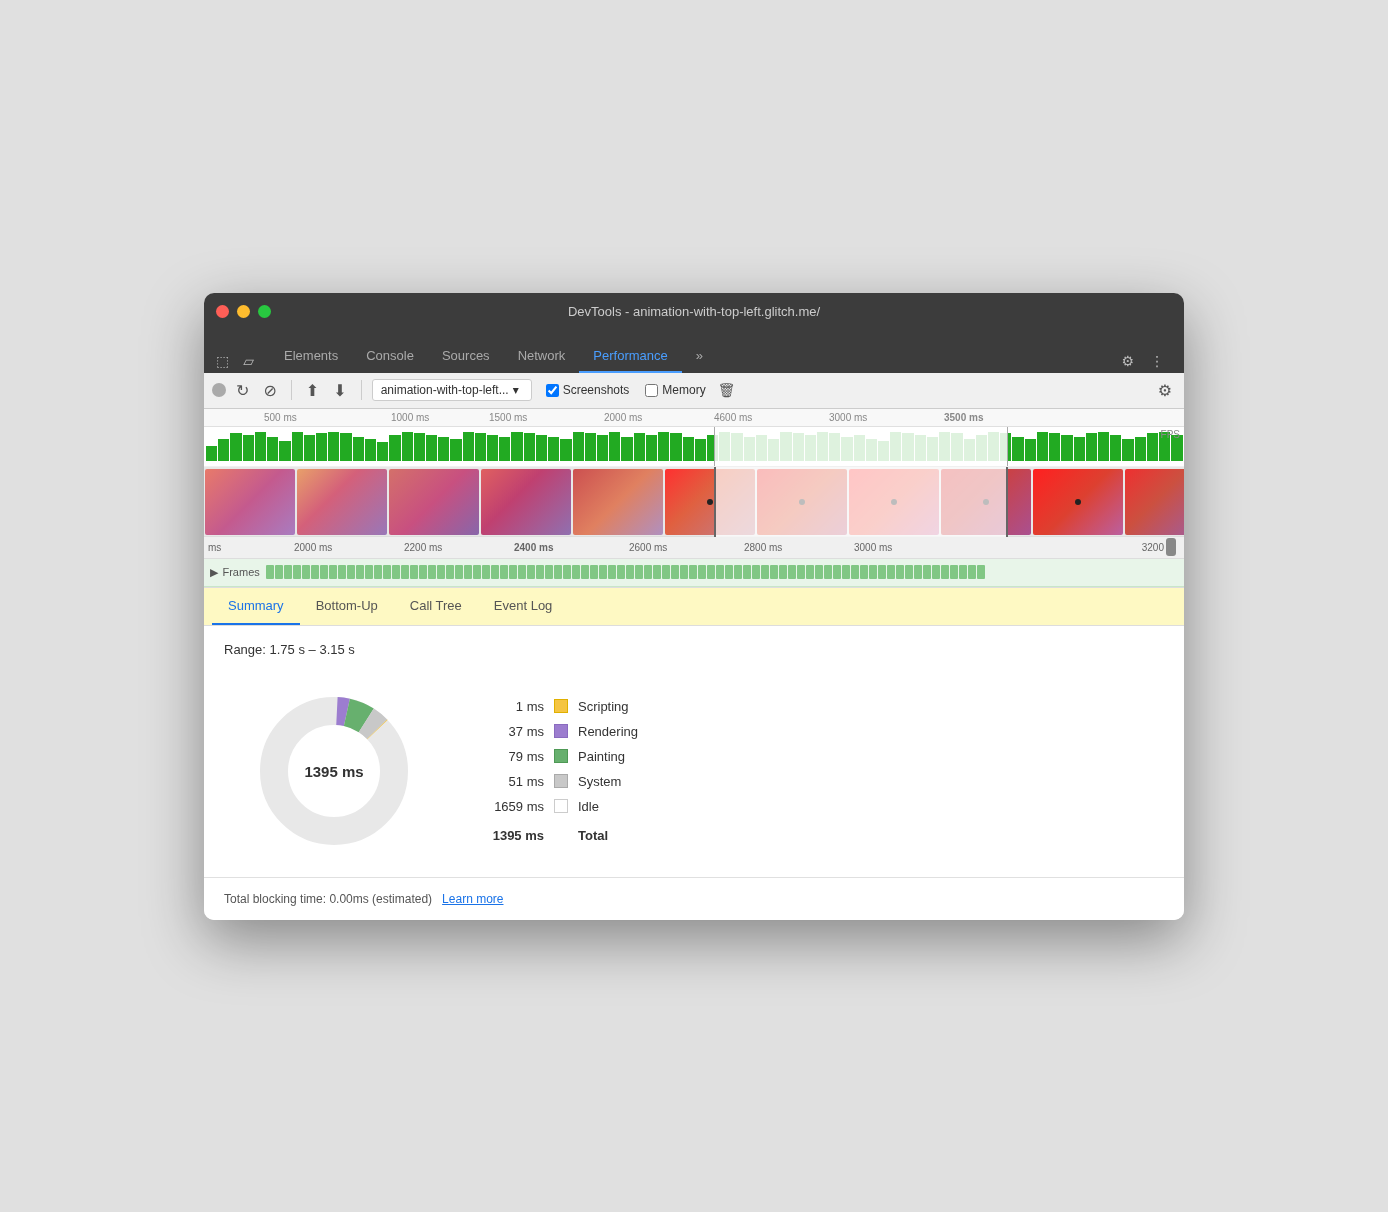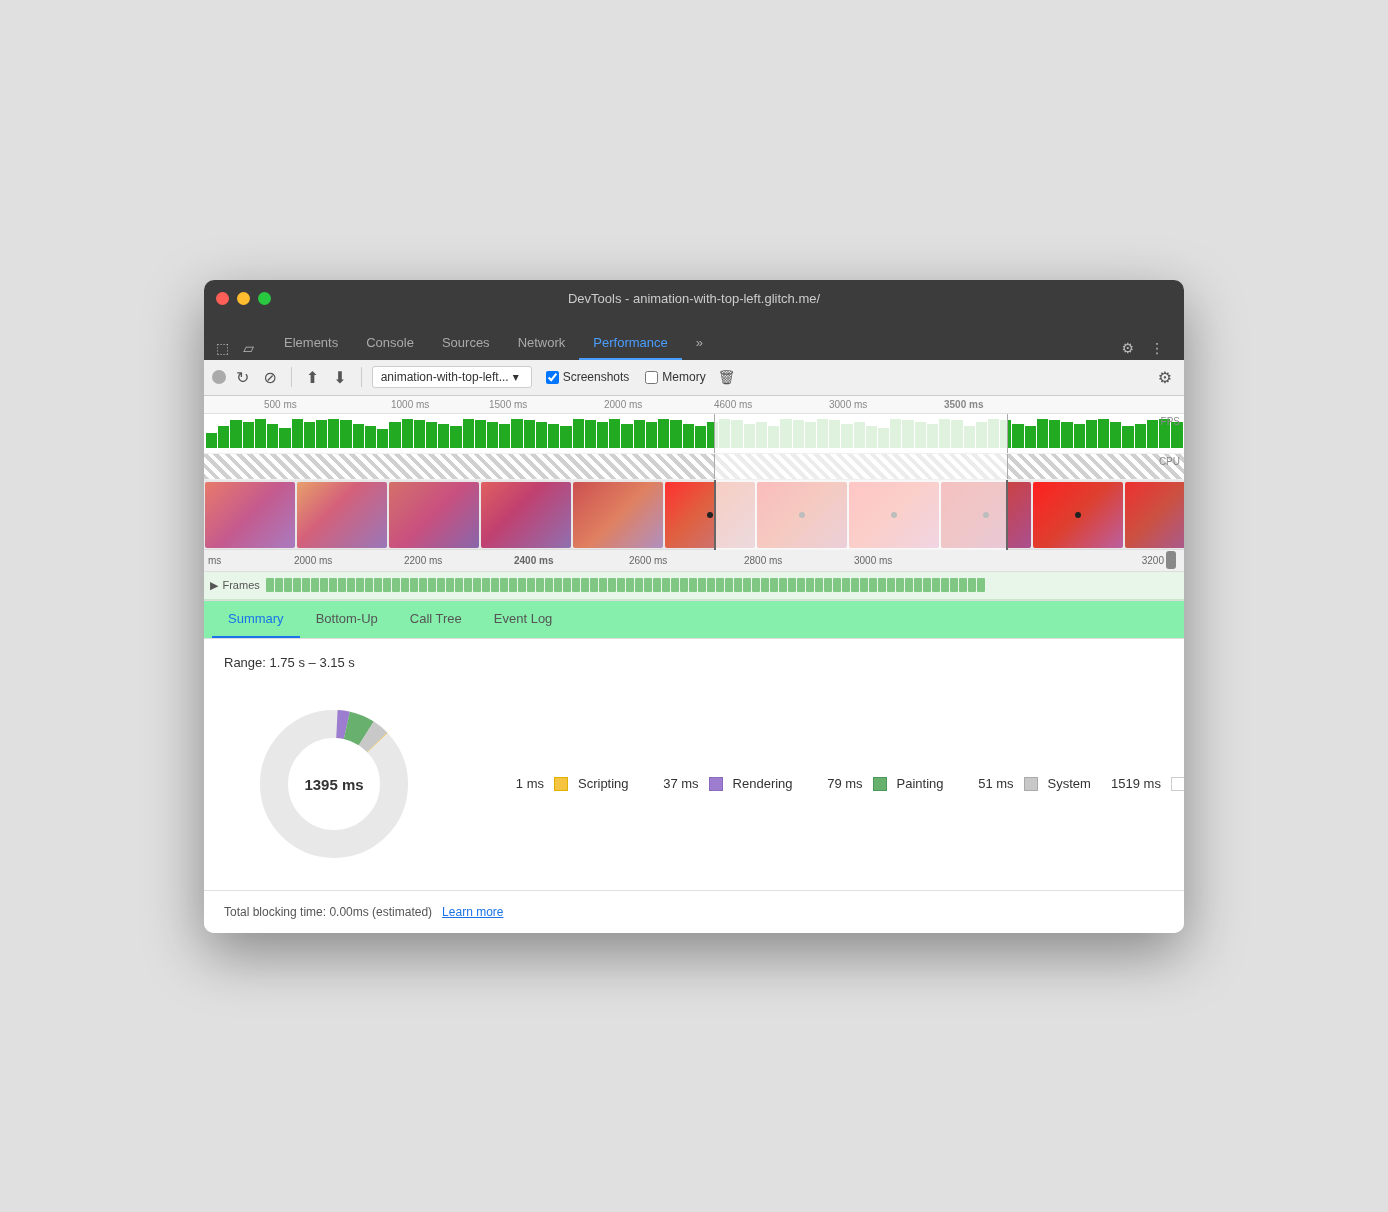--- a/index.html
+++ b/index.html
@@ -247,21 +247,21 @@
       display: flex;
       gap: 1px;
       margin-left: 6px;
     }
     .frame-bar {
       height: 14px;
       background: #81c784;
       border-radius: 1px;
     }
     .bottom-tabs {
-      background: #86efac;
+      background: #fef9c3;
       border-bottom: 1px solid #ddd;
       display: flex;
       padding: 0 8px;
     }
     .bottom-tab {
       padding: 10px 16px;
       font-size: 13px;
       color: #555;
       cursor: pointer;
       border-bottom: 2px solid transparent;
@@ -297,21 +297,21 @@
       top: 50%;
       left: 50%;
       transform: translate(-50%, -50%);
       font-size: 15px;
       font-weight: bold;
       color: #333;
       text-align: center;
     }
     .legend-table {
       display: flex;
-      flex-direction: row;
+      flex-direction: column;
       gap: 10px;
     }
     .legend-row {
       display: flex;
       align-items: center;
       gap: 10px;
       font-size: 13px;
     }
     .legend-ms {
       min-width: 60px;
@@ -544,25 +544,20 @@
           <div class="fps-bar" style="height: 75%;"></div>
           <div class="fps-bar" style="height: 81%;"></div>
           <div class="fps-bar" style="height: 94%;"></div>
           <div class="fps-bar" style="height: 100%;"></div>
           <div class="fps-bar" style="height: 88%;"></div>
         </div>
       <div class="selected-region"></div>
       <span class="fps-label">FPS</span>
     </div>
 
-    <div class="cpu-row">
-      <div class="cpu-diag"></div>
-      <div class="selected-region" style="background: rgba(255,255,255,0.6);"></div>
-      <span class="cpu-label">CPU</span>
-    </div>
 
 
     <div class="timeline-screenshots-container">
       <div class="screenshots-row" id="screenshots-row">
       <div class="screenshot-thumb" style="background: linear-gradient(135deg, rgb(232, 122, 106) 0%, rgb(196, 90, 142) 50%, rgb(169, 124, 192) 100%);"></div>
           <div class="screenshot-thumb" style="background: linear-gradient(135deg, rgb(232, 160, 106) 0%, rgb(212, 96, 122) 40%, rgb(153, 119, 184) 100%);"></div>
           <div class="screenshot-thumb" style="background: linear-gradient(135deg, rgb(212, 112, 106) 0%, rgb(200, 80, 128) 50%, rgb(136, 102, 170) 100%);"></div>
           <div class="screenshot-thumb" style="background: linear-gradient(135deg, rgb(224, 96, 96) 0%, rgb(192, 64, 112) 40%, rgb(144, 112, 176) 100%);"></div>
           <div class="screenshot-thumb" style="background: linear-gradient(135deg, rgb(204, 80, 80) 0%, rgb(224, 128, 96) 50%, rgb(176, 144, 192) 100%);"></div>
           <div class="screenshot-thumb" style="background: linear-gradient(135deg, rgb(255, 48, 48) 0%, rgb(224, 96, 64) 40%, rgb(192, 128, 144) 100%);">
@@ -727,21 +722,21 @@
           <span class="legend-ms">79 ms</span>
           <span class="legend-swatch" style="background:#67b06e; border-color:#4e9955;"></span>
           <span class="legend-label">Painting</span>
         </div>
         <div class="legend-row">
           <span class="legend-ms">51 ms</span>
           <span class="legend-swatch" style="background:#c8c8c8; border-color:#aaa;"></span>
           <span class="legend-label">System</span>
         </div>
         <div class="legend-row">
-          <span class="legend-ms">1519 ms</span>
+          <span class="legend-ms">1659 ms</span>
           <span class="legend-swatch" style="background:#fff; border-color:#ccc;"></span>
           <span class="legend-label">Idle</span>
         </div>
         <div class="legend-row total">
           <span class="legend-ms">1395 ms</span>
           <span class="legend-swatch" style="background:transparent; border-color:transparent;"></span>
           <span class="legend-label">Total</span>
         </div>
       </div>
     </div>

